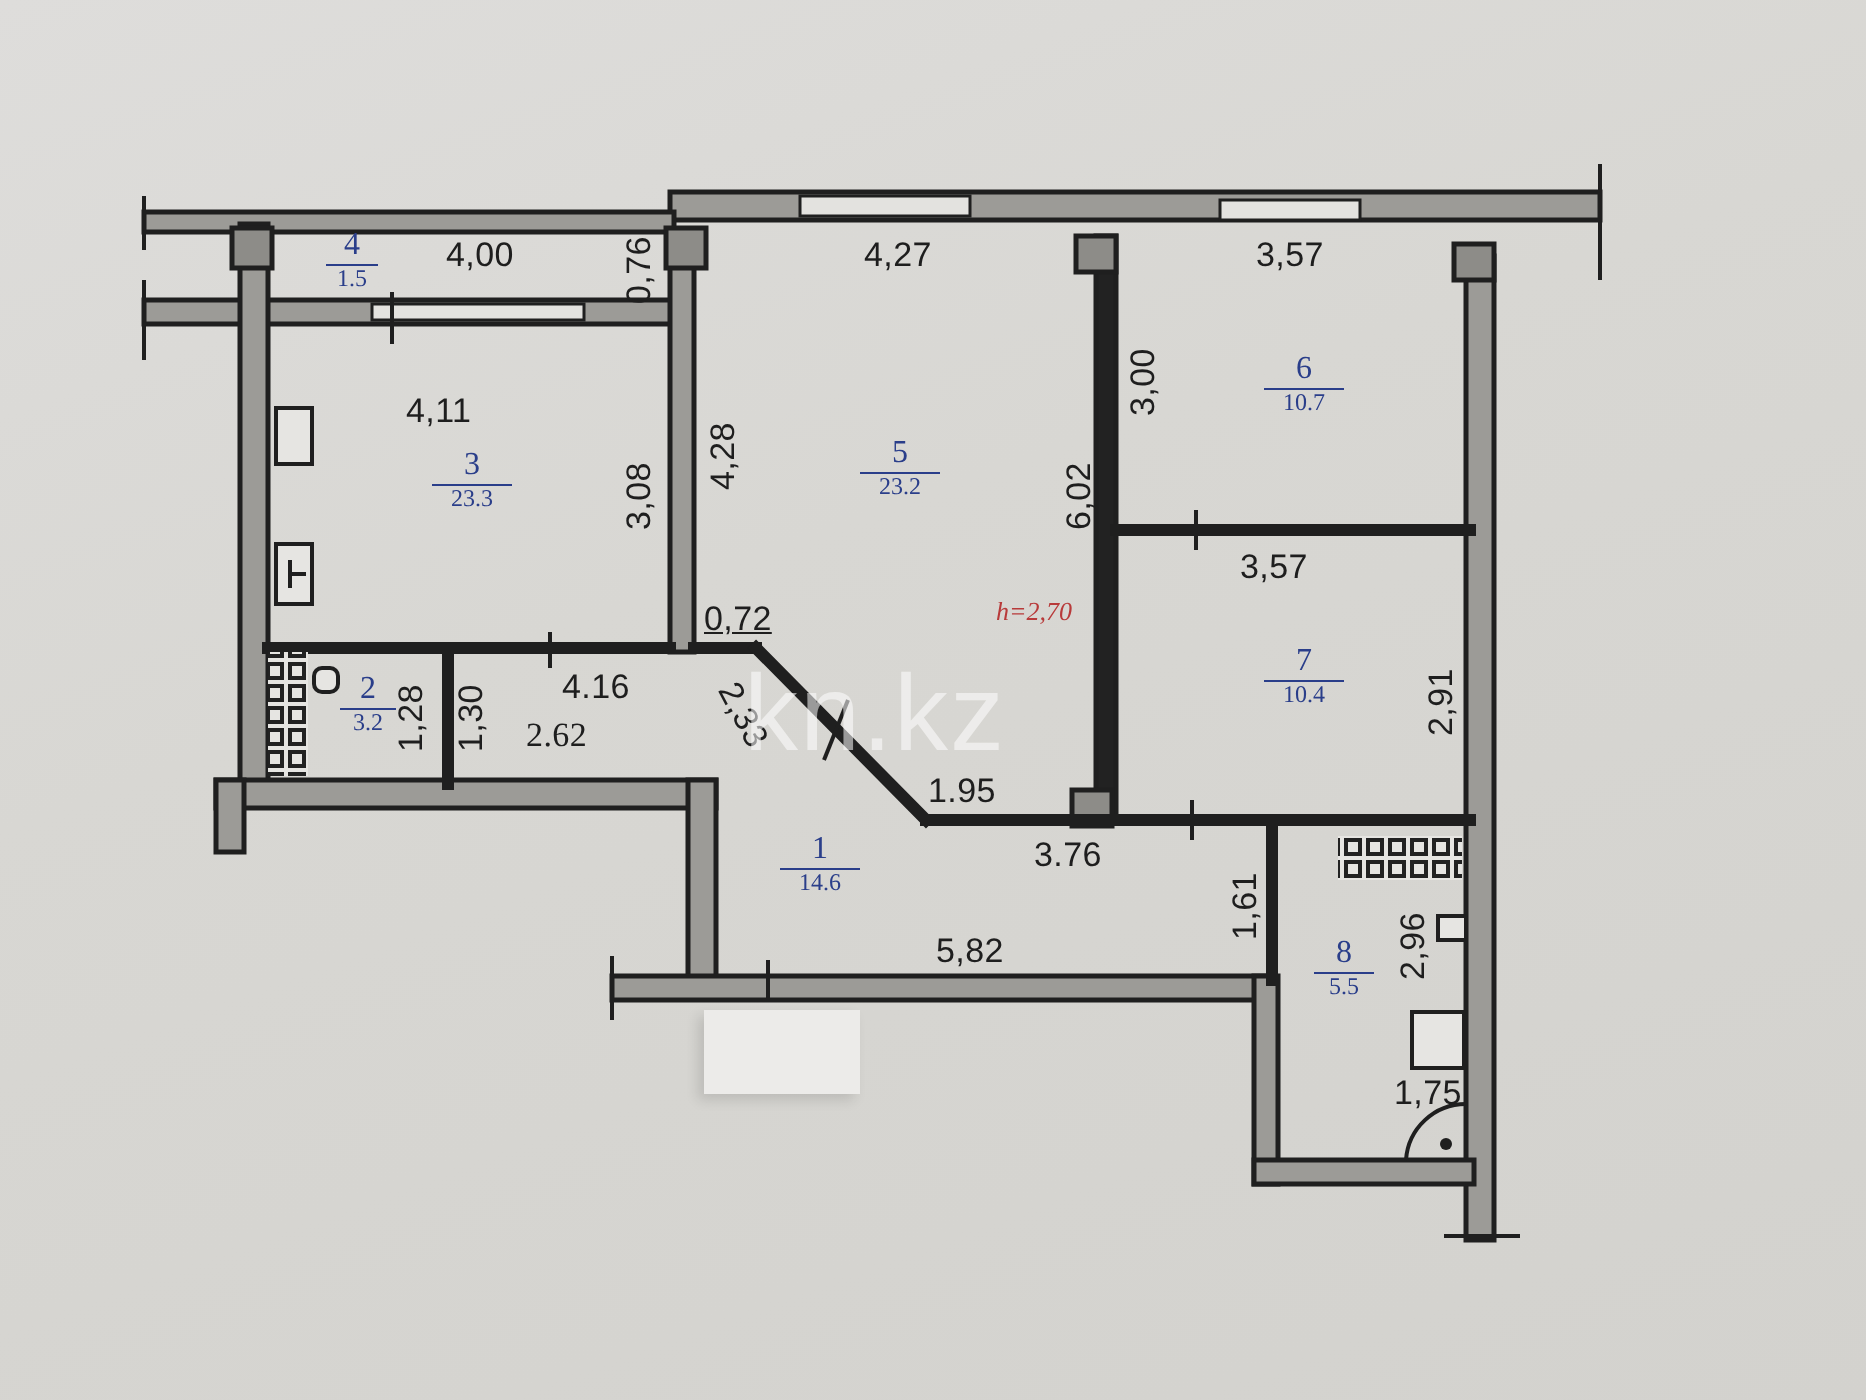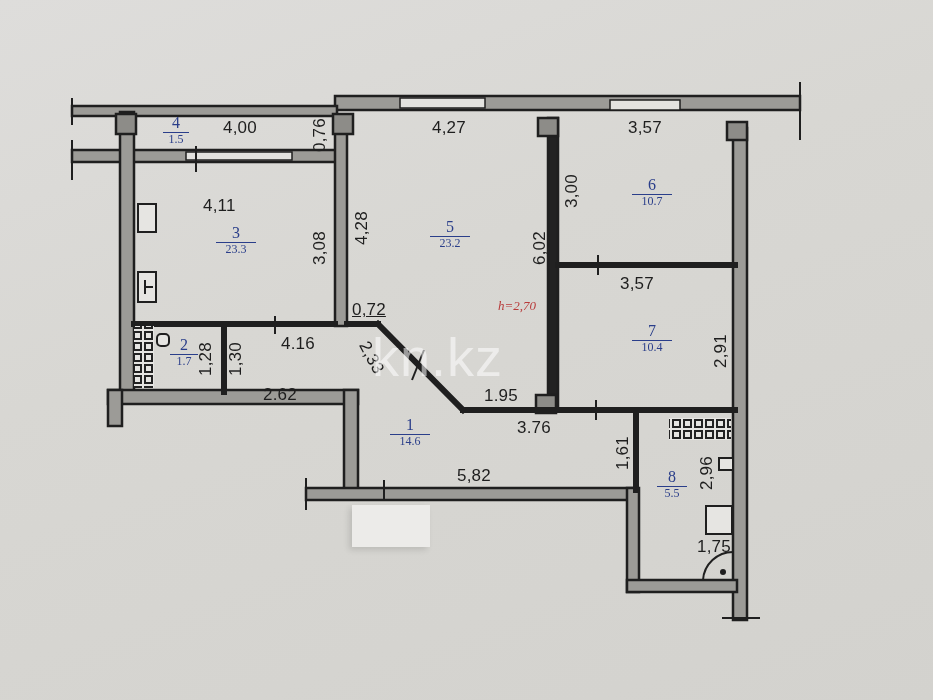--- a/index.html
+++ b/index.html
@@ -149,44 +149,44 @@
 <div class="room" style="left:632px;top:176px;width:40px;">
   <span class="num">6</span>
   <span class="area">10.7</span>
 </div>
 <div class="room" style="left:632px;top:322px;width:40px;">
   <span class="num">7</span>
   <span class="area">10.4</span>
 </div>
 <div class="room" style="left:170px;top:336px;width:28px;">
   <span class="num">2</span>
-  <span class="area">1.7</span>
+  <span class="area">3.2</span>
 </div>
 <div class="room" style="left:390px;top:416px;width:40px;">
   <span class="num">1</span>
   <span class="area">14.6</span>
 </div>
 <div class="room" style="left:657px;top:468px;width:30px;">
   <span class="num">8</span>
   <span class="area">5.5</span>
 </div>
 
 <div class="height" style="left:456px;top:298px;margin-left:42px;">h=2,70</div>
 
 <div class="dim" style="left:223px;top:118px;">4,00</div>
 <div class="dim" style="left:203px;top:176px;margin-top:20px;">4,11</div>
 <div class="dim" style="left:432px;top:118px;">4,27</div>
 <div class="dim" style="left:628px;top:118px;">3,57</div>
 <div class="dim" style="left:620px;top:274px;">3,57</div>
 <div class="dim" style="left:352px;top:300px;text-decoration:underline;">0,72</div>
 <div class="dim" style="left:281px;top:334px;">4.16</div>
-<div class="dim" style="left:263px;top:385px;">2.62</div>
-<div class="dim" style="left:484px;top:386px;">1.95</div>
+<div class="dim" style="left:263px;top:358px;font-family:Liberation Serif, serif;">2.62</div>
+<div class="dim" style="left:464px;top:386px;">1.95</div>
 <div class="dim" style="left:517px;top:418px;text-align:center;">3.76</div>
-<div class="dim" style="left:457px;top:466px;">5,82</div>
+<div class="dim" style="left:468px;top:466px;">5,82</div>
 <div class="dim" style="left:662px;top:537px;margin-left:35px;">1,75</div>
 
 <div class="dim v" style="left:310px;top:152px;">0,76</div>
 <div class="dim v" style="left:310px;top:265px;">3,08</div>
 <div class="dim v" style="left:352px;top:245px;">4,28</div>
 <div class="dim v" style="left:530px;top:265px;">6,02</div>
 <div class="dim v" style="left:562px;top:208px;">3,00</div>
 <div class="dim v" style="left:711px;top:368px;">2,91</div>
 <div class="dim v" style="left:196px;top:376px;">1,28</div>
 <div class="dim v" style="left:226px;top:376px;">1,30</div>

